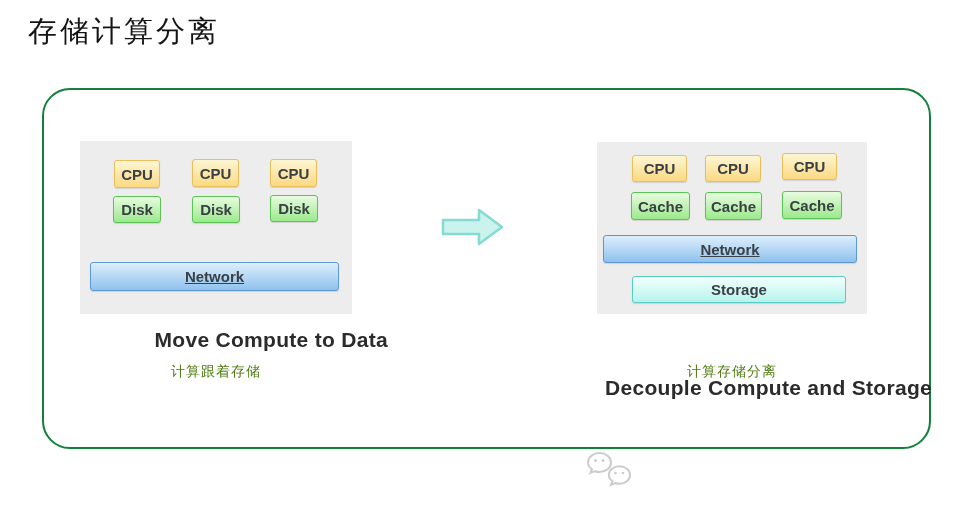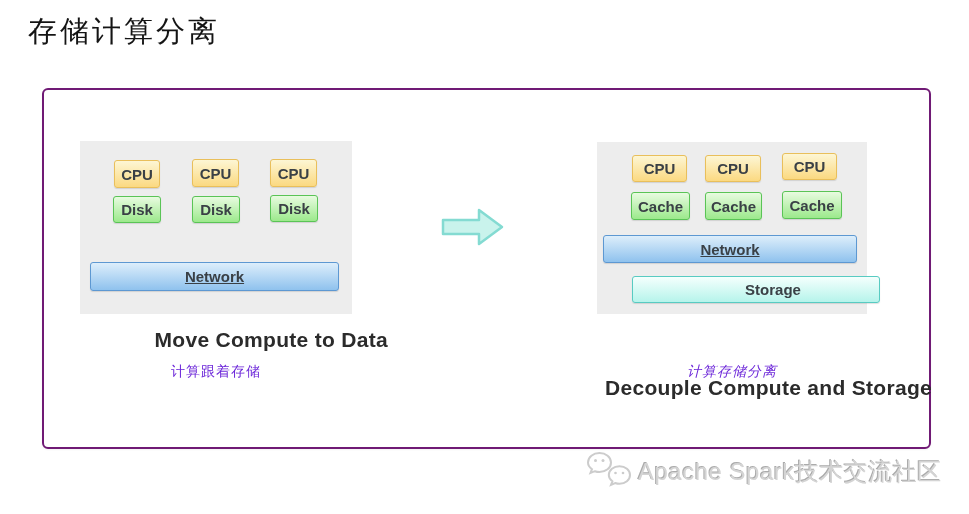--- a/index.html
+++ b/index.html
@@ -7,21 +7,21 @@
     width:969px;height:514px;position:relative;overflow:hidden;
     background:#ffffff;font-family:"Liberation Sans","DejaVu Sans",sans-serif;
   }
   .page-title{
     position:absolute;left:28px;top:12px;
     font-family:"Liberation Serif","DejaVu Serif",serif;
     font-size:29px;color:#141414;letter-spacing:3px;font-weight:500;
   }
   .frame{
     position:absolute;left:42px;top:88px;width:885px;height:357px;
-    border:2px solid #701a75;border-radius:6px;background:#ffffff;
+    border:2px solid #15803d;border-radius:28px;background:#ffffff;
     box-shadow:0 1px 2px rgba(0,0,0,0.05);
   }
   .panel{position:absolute;background:#ededed;}
   .panel-left{left:78px;top:139px;width:272px;height:173px;}
   .panel-right{left:595px;top:140px;width:270px;height:172px;}
   .node{
     position:absolute;display:flex;align-items:center;justify-content:center;
     font-weight:bold;font-size:15px;color:#3a4046;border-radius:3px;
     box-shadow:0 1px 1px rgba(0,0,0,0.12);
   }
@@ -51,28 +51,28 @@
   .l-disk3{left:190px;top:54px;width:46px;height:25px;}
   .l-net{left:10px;top:121px;width:247px;height:27px;}
   
   .r-cpu1{left:35px;top:13px;width:53px;height:25px;}
   .r-cpu2{left:108px;top:13px;width:54px;height:25px;}
   .r-cpu3{left:185px;top:11px;width:53px;height:25px;}
   .r-cache1{left:34px;top:50px;width:57px;height:26px;}
   .r-cache2{left:108px;top:50px;width:55px;height:26px;}
   .r-cache3{left:185px;top:49px;width:58px;height:26px;}
   .r-net{left:6px;top:93px;width:252px;height:26px;}
-  .r-storage{left:35px;top:134px;width:212px;height:25px;padding-left:34px;}
+  .r-storage{left:35px;top:134px;width:212px;height:25px;}
   .arrow-wrap{position:absolute;left:438px;top:204px;width:66px;height:42px;}
   .caption{
     position:absolute;text-align:right;font-weight:bold;
     font-size:21px;color:#2b2b2b;letter-spacing:0.3px;white-space:nowrap;
   }
   .subcaption{
-    position:absolute;text-align:center;font-size:14px;color:#6d28d9;
+    position:absolute;text-align:center;font-size:14px;color:#4d7c0f;
     letter-spacing:1px;white-space:nowrap;
   }
   .watermark{
     position:absolute;left:586px;top:450px;display:flex;align-items:center;gap:6px;
   }
   .watermark-text{
     font-size:24px;color:#d4d4d4;letter-spacing:0.5px;white-space:nowrap;
     text-shadow:-1px -1px 0 #ababab, 1px 1px 0 #ffffff;
   }
 </style>
@@ -106,33 +106,32 @@
     <div class="node green r-cache1">Cache</div>
     <div class="node green r-cache2">Cache</div>
     <div class="node green r-cache3">Cache</div>
     <div class="node network r-net">Network</div>
     <div class="node storage r-storage">Storage</div>
   </div>
 
   <div class="caption" style="left:0px;top:238px;width:344px;">Move Compute to Data</div>
   <div class="subcaption" style="left:36px;top:273px;width:272px;">计算跟着存储</div>
   <div class="caption" style="left:488px;top:238px;width:400px;margin-top:48px;">Decouple Compute and Storage</div>
-  <div class="subcaption" style="left:553px;top:273px;width:270px;font-style:italic;">计算存储分离</div>
+  <div class="subcaption" style="left:553px;top:273px;width:270px;">计算存储分离</div>
 
 </div>
 
 <div class="watermark">
   <span>
     <svg width="46" height="40" viewBox="0 0 46 40">
       <g fill="none" stroke="#cccccc" stroke-width="2">
         <path d="M25 12.5 C25 18 19.8 22 13.5 22 C11.8 22 10.2 21.7 8.8 21.2 L4.5 23 L6 19.2 C3.6 17.5 2 15.2 2 12.5 C2 7 7.2 3 13.5 3 C19.8 3 25 7 25 12.5 Z"></path>
         <path d="M44 25 C44 30 39.3 33.8 33.5 33.8 C32 33.8 30.5 33.5 29.2 33 L25 34.8 L26.4 31.3 C24.2 29.7 22.8 27.5 22.8 25 C22.8 20 27.6 16.2 33.5 16.2 C39.3 16.2 44 20 44 25 Z"></path>
       </g>
       <g fill="#cccccc">
         <circle cx="9.5" cy="10.5" r="1.5"></circle>
         <circle cx="17" cy="10.5" r="1.5"></circle>
         <circle cx="29.5" cy="23" r="1.3"></circle>
         <circle cx="37" cy="23" r="1.3"></circle>
       </g>
     </svg>
   </span>
-  <span class="watermark-text">Apache Spark技术交流社区</span>
 </div>
 
 </body></html>

